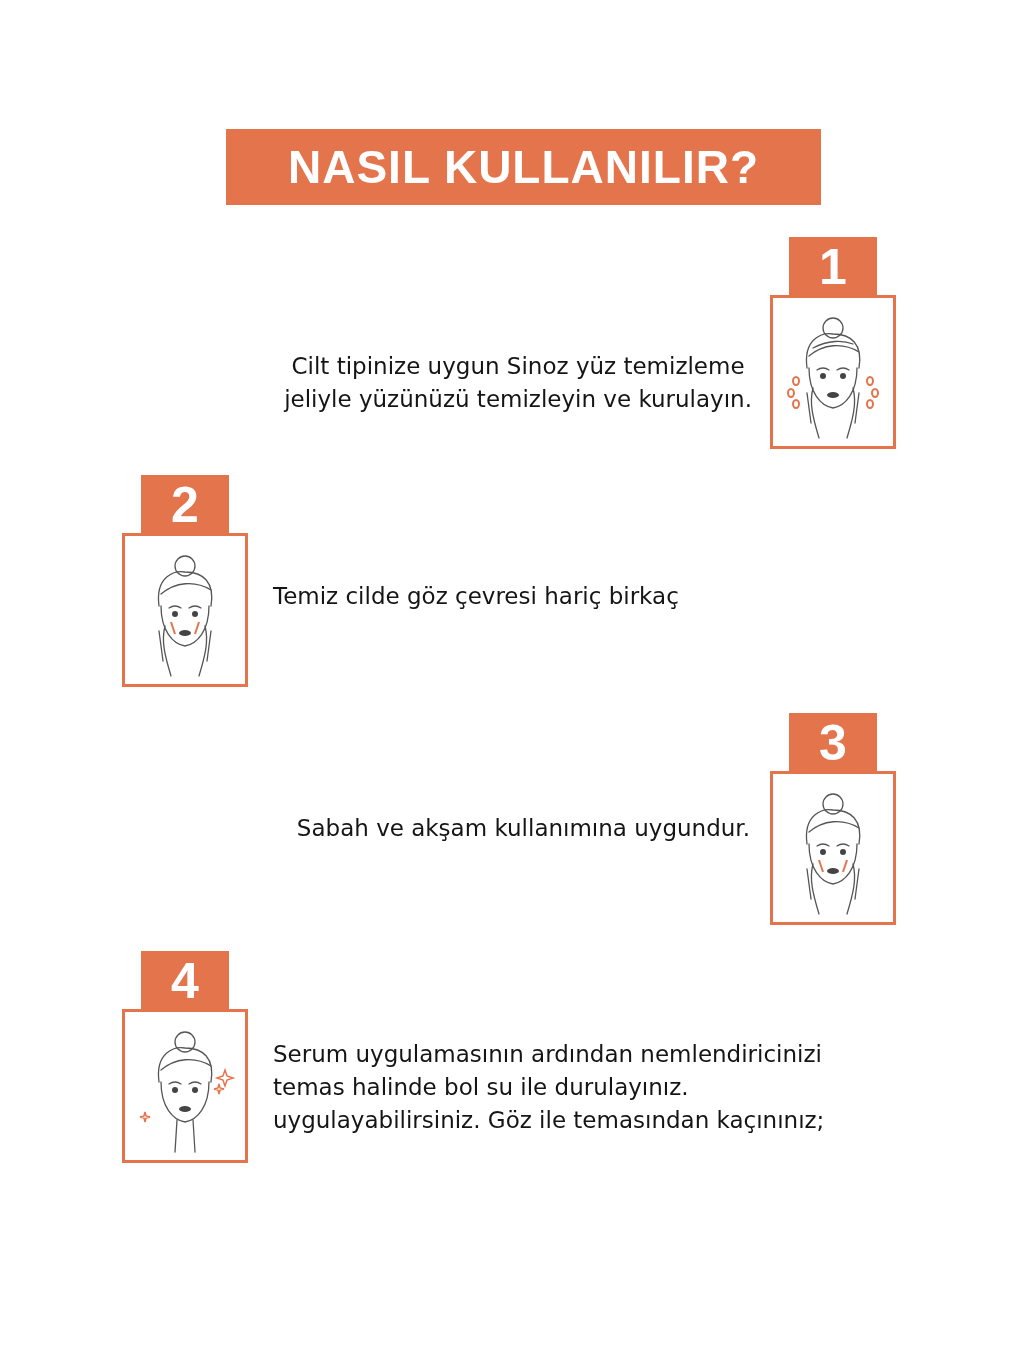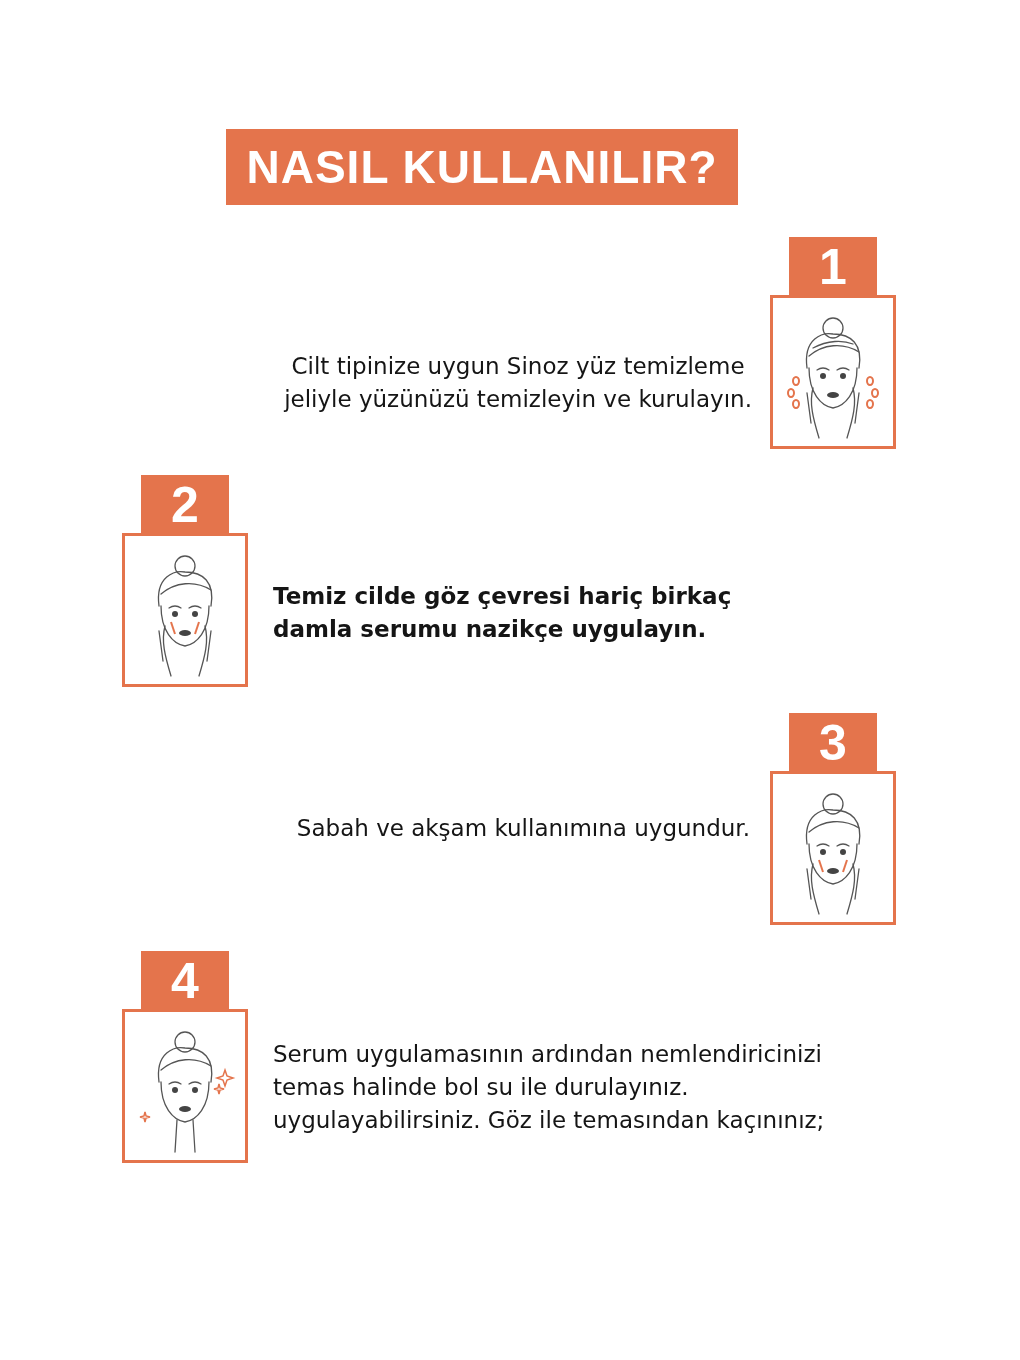--- a/index.html
+++ b/index.html
@@ -1,18 +1,18 @@
 <!DOCTYPE html>
 <html><head>
 <meta charset="utf-8">
 <style>
   html, body { margin: 0; padding: 0; background: #ffffff; }
   body { width: 1020px; height: 1360px; position: relative; overflow: hidden;
          font-family: "DejaVu Sans", sans-serif; color: #111; }
-  .title-bar { position: absolute; left: 226px; top: 129px; width: 512px; height: 76px;
+  .title-bar { position: absolute; left: 226px; top: 129px; width: 595px; height: 76px;
                background: #e4744c; display: flex; align-items: center; justify-content: center; }
   .title-bar span { color: #fff; font-family: "Liberation Sans", sans-serif; font-weight: bold;
                     font-size: 46px; letter-spacing: 1px; }
   .step { position: absolute; width: 126px; }
   .num-tab { position: absolute; left: 19px; top: 0; width: 88px; height: 60px; background: #e4744c;
              display: flex; align-items: center; justify-content: center; }
   .num-tab span { color: #fff; font-family: "Liberation Sans", sans-serif; font-weight: bold; font-size: 50px; line-height: 1; }
   .frame { position: absolute; left: 0; top: 58px; width: 120px; height: 148px;
            border: 3px solid #e4744c; background: #fff; }
   .frame svg { position: absolute; left: 0; top: 0; }
@@ -87,23 +87,22 @@
       <circle cx="50" cy="78" r="3" fill="#444"></circle>
         <circle cx="70" cy="78" r="3" fill="#444"></circle>
       <ellipse cx="60" cy="97" rx="6" ry="3" fill="#444"></ellipse>
       <g stroke="#e4744c" stroke-width="2" fill="none">
         <path d="M46 86 L50 98"></path>
           <path d="M74 86 L70 98"></path>
       </g>
     </svg>
   </div>
 </div>
-<div class="text left" style="left:273px; top:580px;font-weight:bold;">
+<div class="text left" style="left:273px; top:580px;">
   <div>Temiz cilde göz çevresi hariç birkaç</div>
-  <div>damla serumu nazikçe uygulayın.</div>
 </div>
 
 <div class="step" style="left:770px; top:713px; height:215px;">
   <div class="num-tab">
       <span>3</span>
     </div>
   <div class="frame">
     <svg width="120" height="148" viewBox="0 0 120 148">
       <g fill="none" stroke="#555" stroke-width="1.3" stroke-linecap="round">
         <circle cx="60" cy="30" r="10"></circle>

